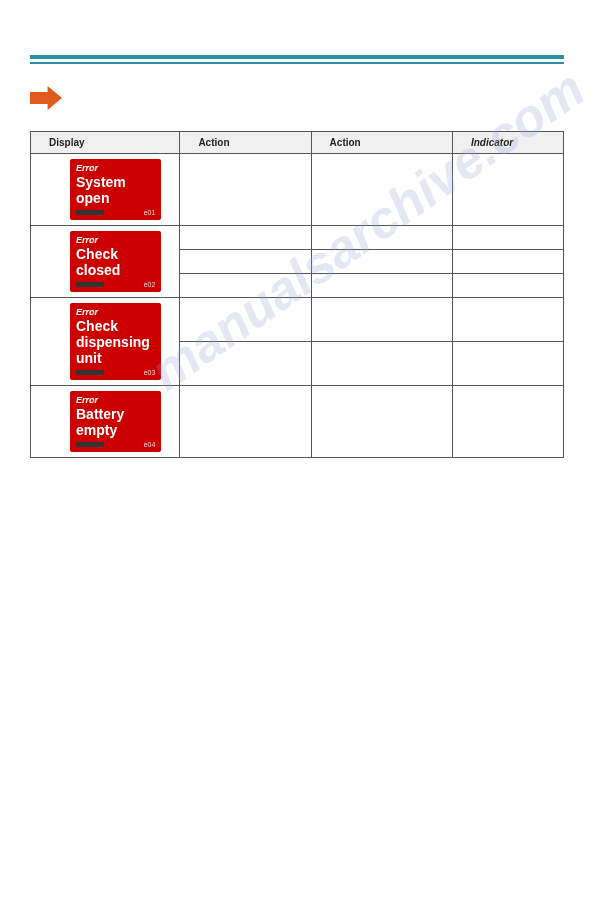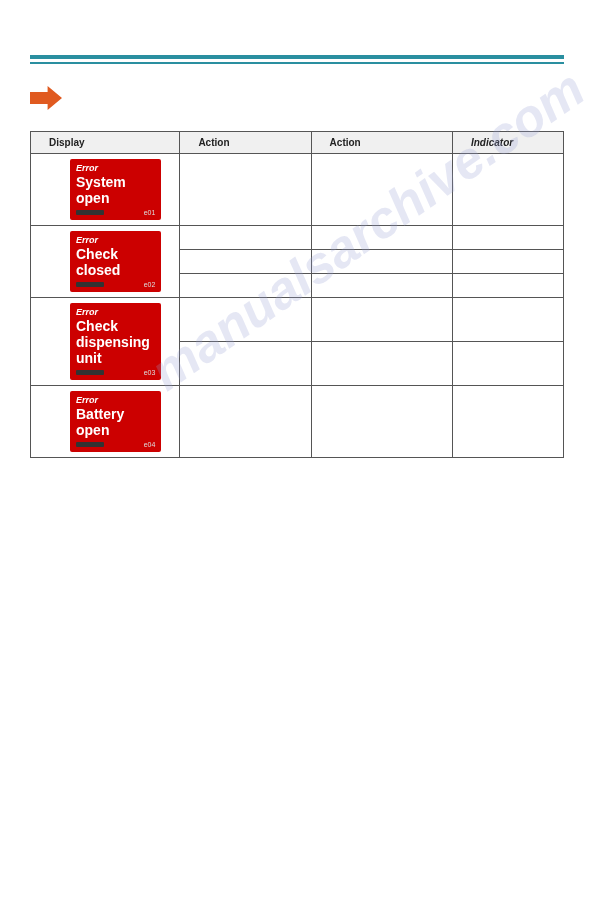--- a/index.html
+++ b/index.html
@@ -224,21 +224,21 @@
       <tr>
         <td class="col-cause"></td>
         <td class="col-action"></td>
         <td class="col-indicator"></td>
       </tr>
 
       <tr>
         <td class="col-image merged-cell">
           <div class="error-display">
             <span class="error-title">Error</span>
-            <span class="error-message">Battery open</span>
+            <span class="error-message">Battery empty</span>
             <div class="error-footer">
               <div class="error-bar"></div>
               <span class="error-code">e04</span>
             </div>
           </div>
         </td>
         <td class="col-cause"></td>
         <td class="col-action"></td>
         <td class="col-indicator"></td>
       </tr>

